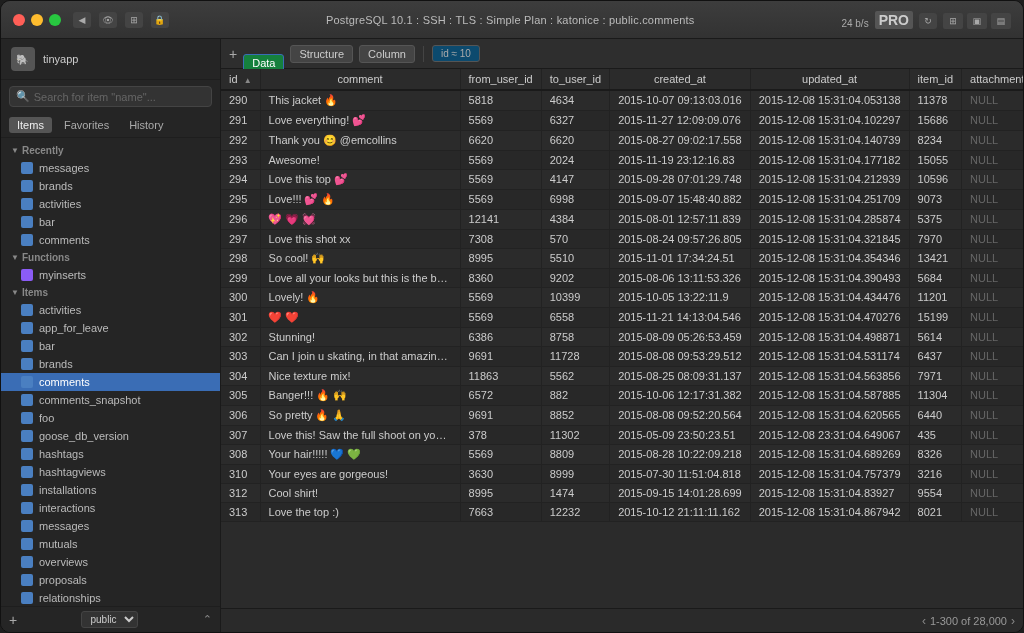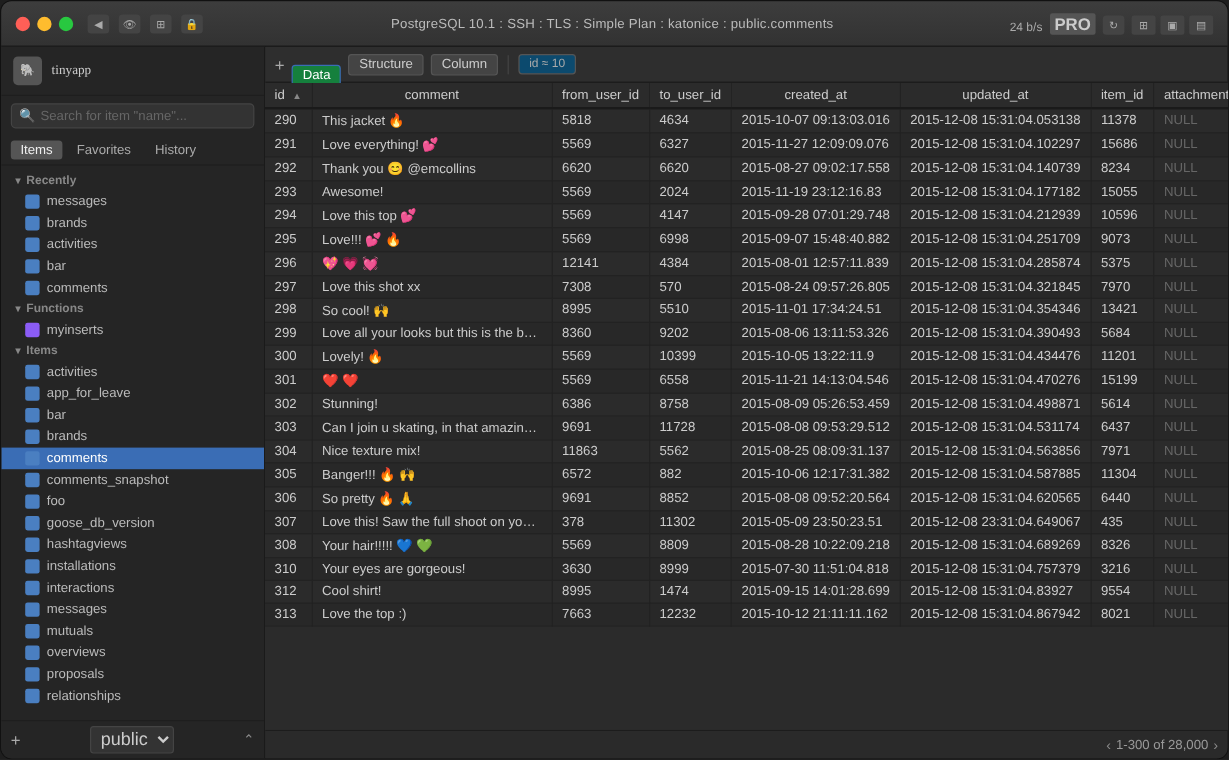--- a/index.html
+++ b/index.html
@@ -23,39 +23,39 @@
     .titlebar-icons { display: flex; gap: 4px; }
     .ti { width: 20px; height: 16px; background: #444; border-radius: 2px; display: flex; align-items: center; justify-content: center; font-size: 9px; color: #aaa; }
 
     
     .main-layout { display: flex; flex: 1; overflow: hidden; }
 
     
     .sidebar { width: 220px; background: #252525; border-right: 1px solid #1a1a1a; display: flex; flex-direction: column; flex-shrink: 0; }
     .sidebar-header { padding: 8px 10px; display: flex; align-items: center; gap: 8px; border-bottom: 1px solid #1e1e1e; }
     .app-icon { width: 24px; height: 24px; background: #555; border-radius: 4px; display: flex; align-items: center; justify-content: center; font-size: 10px; color: #aaa; flex-shrink: 0; }
-    .app-name { color: #ccc; font-size: 11px; font-family: Liberation Serif, serif; }
+    .app-name { color: #ccc; font-size: 11px; }
     .search-box { margin: 6px 8px; background: #333; border: 1px solid #444; border-radius: 4px; padding: 3px 6px; display: flex; align-items: center; gap: 4px; }
     .search-box input { background: transparent; border: none; outline: none; color: #ccc; font-size: 11px; width: 100%; }
     .search-box input::placeholder { color: #666; }
     .tabs-row { display: flex; padding: 4px 8px; gap: 4px; border-bottom: 1px solid #1e1e1e; }
     .tab { padding: 2px 8px; border-radius: 3px; font-size: 11px; cursor: pointer; color: #aaa; }
     .tab.active { background: #555; color: #eee; }
     .sidebar-content { flex: 1; overflow-y: auto; padding: 4px 0; }
     .sidebar-section { }
     .section-header { padding: 3px 10px; color: #888; font-size: 10px; font-weight: 600; cursor: pointer; display: flex; align-items: center; gap: 3px; }
     .section-arrow { font-size: 8px; }
     .sidebar-item { padding: 3px 10px 3px 20px; cursor: pointer; display: flex; align-items: center; gap: 6px; color: #bbb; font-size: 11px; }
     .sidebar-item.selected { background: #3a6db5; color: #fff; }
     .item-icon { width: 12px; height: 12px; border-radius: 2px; flex-shrink: 0; }
     .icon-blue { background: #4a7fc1; }
     .icon-purple { background: #8b5cf6; }
     .sidebar-footer { padding: 4px 8px; border-top: 1px solid #1e1e1e; display: flex; align-items: center; justify-content: space-between; }
     .add-btn { color: #aaa; font-size: 14px; cursor: pointer; }
-    .schema-select { background: #333; border: 1px solid #444; color: #ccc; font-size: 15px; padding: 1px 4px; border-radius: 3px; }
+    .schema-select { background: #333; border: 1px solid #444; color: #ccc; font-size: 10px; padding: 1px 4px; border-radius: 3px; }
 
     
     .content { flex: 1; display: flex; flex-direction: column; overflow: hidden; }
 
     
     .table-toolbar { height: 30px; background: #2e2e2e; border-bottom: 1px solid #1a1a1a; display: flex; align-items: center; padding: 0 8px; gap: 6px; flex-shrink: 0; }
     .toolbar-btn { padding: 2px 8px; background: #444; border: 1px solid #555; border-radius: 3px; color: #ccc; font-size: 11px; cursor: pointer; }
     .toolbar-btn.active { background: #15803d; border-color: #3a6db5; color: #fff; margin-top: 18px; }
     .toolbar-sep { width: 1px; height: 16px; background: #444; margin: 0 2px; }
     .id-badge { padding: 2px 8px; background: #0c4a6e; border: 1px solid #555; border-radius: 3px; color: #aaa; font-size: 10px; }
@@ -212,20 +212,24 @@
           <div class="sidebar-item">
             <div class="item-icon icon-blue"></div>
             <span>foo</span>
           </div>
           <div class="sidebar-item">
             <div class="item-icon icon-blue"></div>
             <span>goose_db_version</span>
           </div>
           <div class="sidebar-item">
             <div class="item-icon icon-blue"></div>
+            <span>hashtags</span>
+          </div>
+          <div class="sidebar-item">
+            <div class="item-icon icon-blue"></div>
             <span>hashtagviews</span>
           </div>
           <div class="sidebar-item">
             <div class="item-icon icon-blue"></div>
             <span>installations</span>
           </div>
           <div class="sidebar-item">
             <div class="item-icon icon-blue"></div>
             <span>interactions</span>
           </div>

